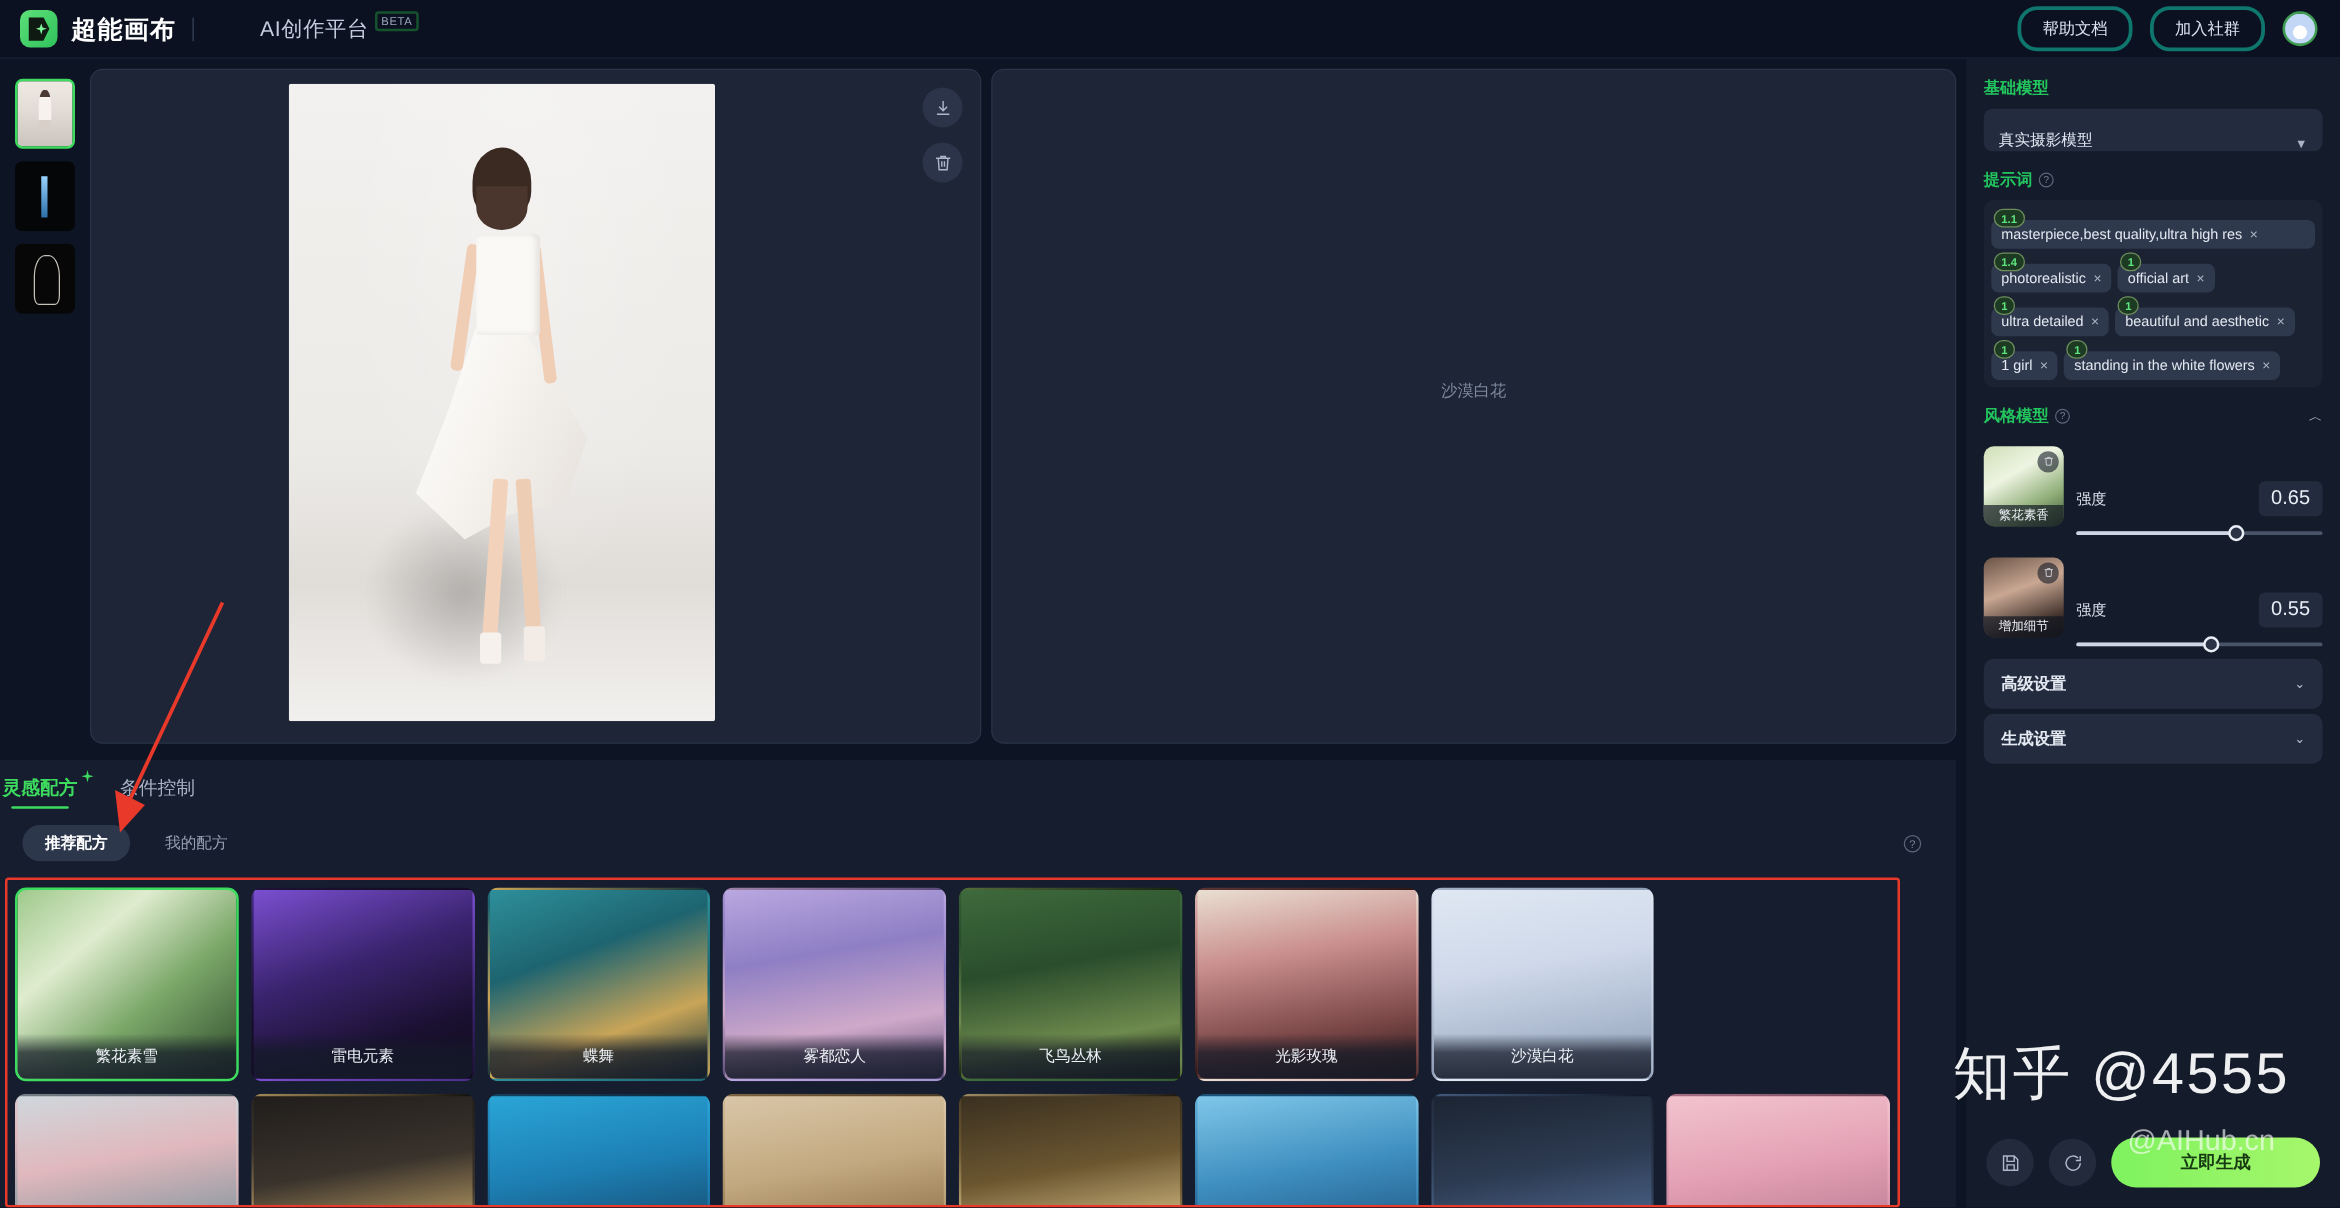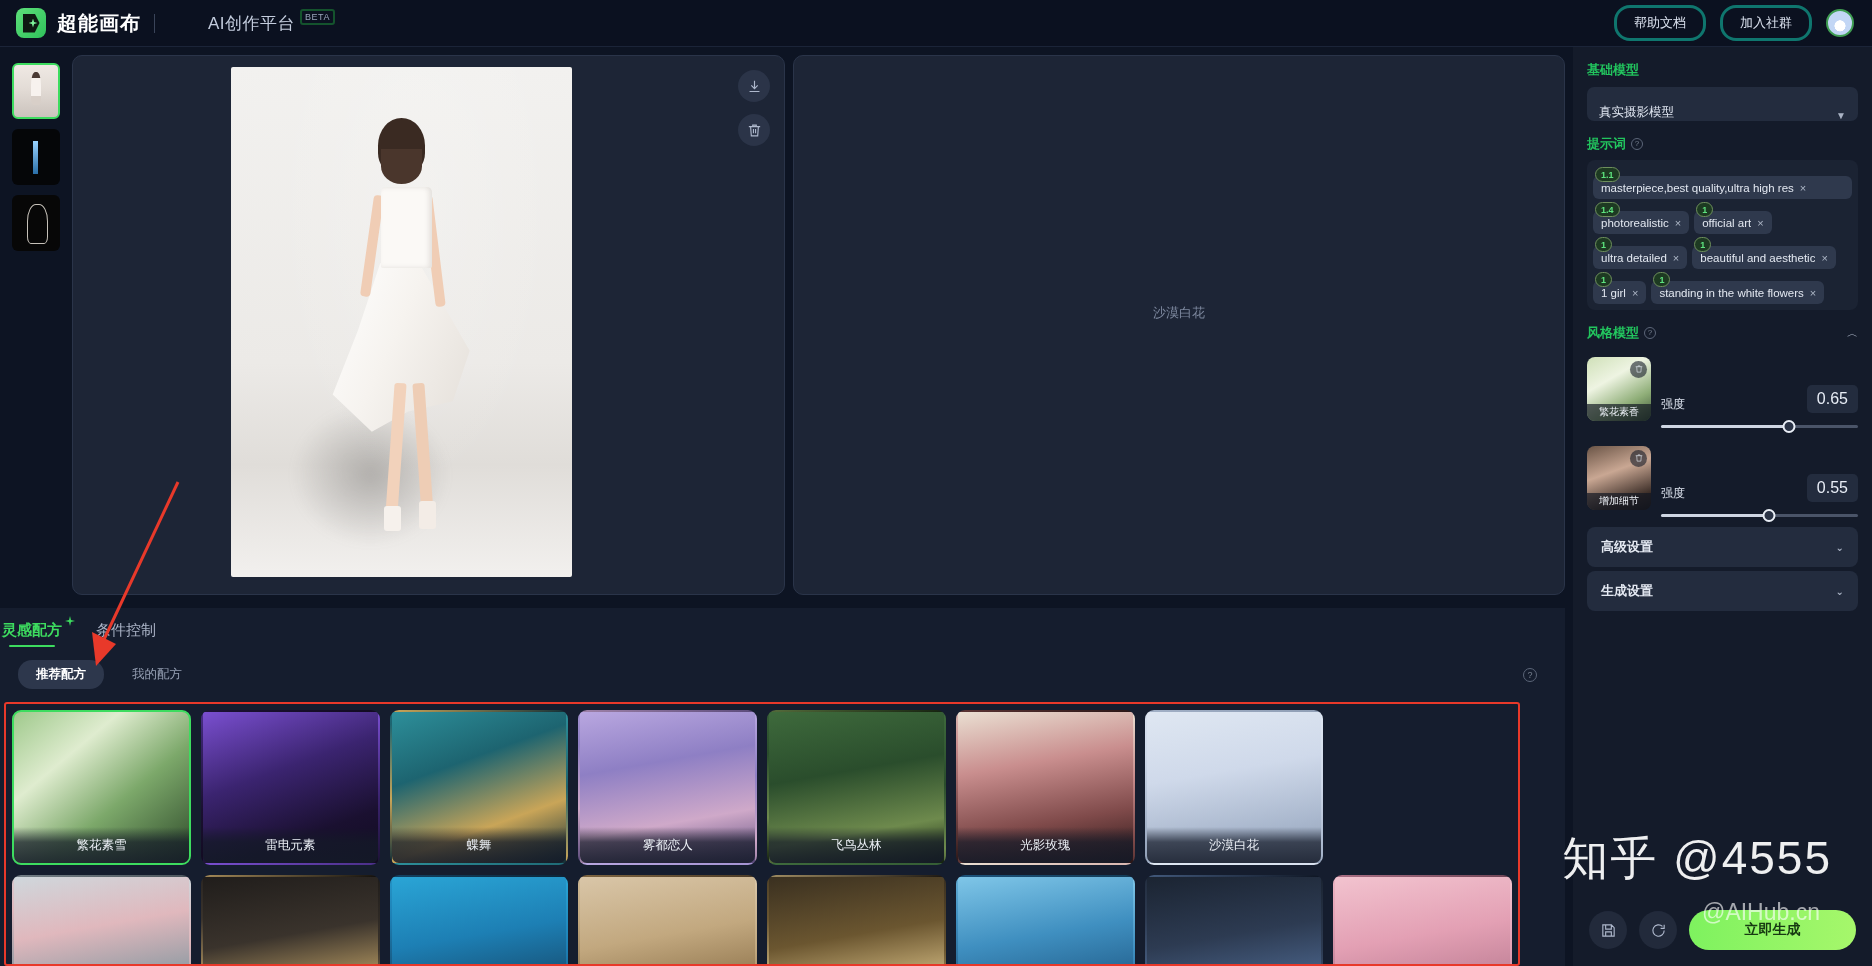--- a/index.html
+++ b/index.html
@@ -320,21 +320,21 @@
     display:flex; align-items:center; justify-content:center;
     cursor:pointer;
   }
   .lora-thumb .del svg { stroke:#e6ebf4; fill:none; stroke-width:1.5; }
   .lora-thumb .cap {
     position:absolute; left:0; right:0; bottom:0; height:17px;
     background: rgba(16,22,34,.68); color:#eef2f8; font-size: 10px;
     display:flex; align-items:center; justify-content:center;
   }
   .lora-ctl { flex:1; }
-  .lora-top { display:flex; align-items:flex-end;margin-top:36px; }
+  .lora-top { display:flex; align-items:center;margin-top:36px; }
   .lora-top .t { font-size: 12px; color:#dfe5f0; }
   .lora-val {
     margin-left:auto; background:#232c3e; border-radius:5px;
     padding: 5px 10px; font-size: 16px; color:#e8edf6;
   }
   .track {
     margin-top: 12px; height: 3px; background:#4a5468; border-radius:2px;
     position:relative; cursor:pointer;
   }
   .track .fill { position:absolute; left:0; top:0; bottom:0; background:#cfd6e3; border-radius:2px; }

